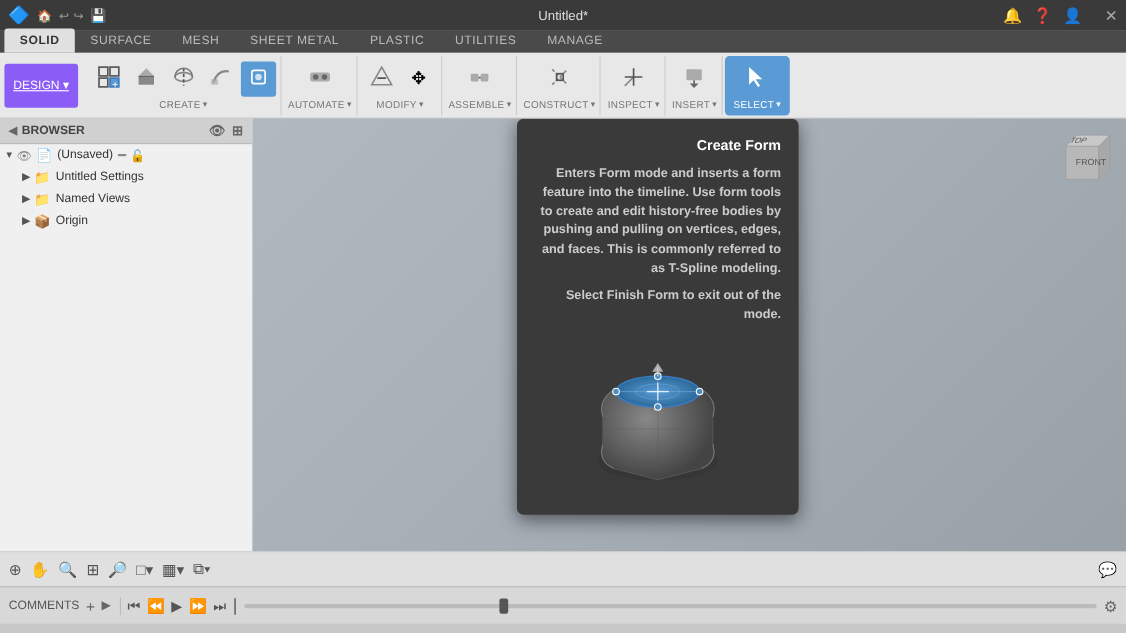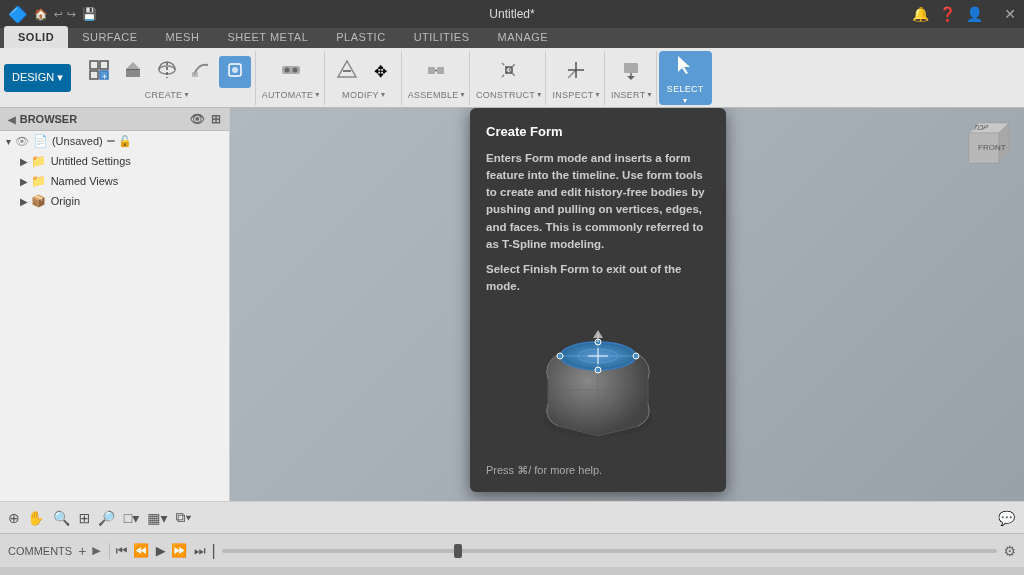--- a/index.html
+++ b/index.html
@@ -92,31 +92,32 @@
       margin-top: 2px;
       display: flex;
       align-items: center;
       gap: 2px;
       text-transform: uppercase;
       letter-spacing: 0.3px;
     }
     .group-label .arrow { font-size: 8px; }
 
     .design-btn {
-      background: #0369a1;
+      background: #8b5cf6;
       color: white;
       border-radius: 3px;
       padding: 4px 8px;
       font-size: 11px;
       cursor: pointer;
       display: flex;
       align-items: center;
       gap: 4px;
-      height: 28px;
+      height: 40px;
       margin-right: 6px;
+      text-decoration: underline;
     }
 
     
     #main {
       display: flex;
       height: calc(575px - 28px - 28px - 60px - 32px - 34px);
     }
 
     
     #browser {
@@ -170,20 +171,21 @@
       top: 0px;
       width: 256px;
       background: #3a3a3a;
       color: #e0e0e0;
       border-radius: 6px;
       padding: 14px 16px;
       font-size: 11.5px;
       line-height: 1.5;
       box-shadow: 0 4px 16px rgba(0,0,0,0.5);
       z-index: 100;
+      text-align: right;
     }
     #tooltip h3 {
       font-size: 13px;
       color: white;
       margin-bottom: 8px;
       font-weight: 600;
     }
     #tooltip p { margin-bottom: 8px; color: #ccc; font-weight: bold; }
     #tooltip .help-text { color: #aaa; font-size: 11px; margin-top: 8px; }
 
@@ -434,21 +436,21 @@
   </div>
 
   <div class="toolbar-group" style="background:#5b9bd5;border-radius:4px;padding:0 8px;">
     <div class="toolbar-btn" style="background:transparent;color:white;">
       <span class="btn-icon">
         <svg width="22" height="22" viewBox="0 0 22 22">
             <polygon points="4,2 4,18 8,14 12,20 14,19 10,13 16,13" fill="white"></polygon>
           </svg>
       </span>
     </div>
-    <div class="group-label" style="color:white;flex-direction:column;">
+    <div class="group-label" style="color:white;">
       <span>SELECT</span>
         <span class="arrow">▾</span>
     </div>
   </div>
 </div>
 
 <div id="main" style="position:relative;display:flex;height:calc(575px - 28px - 28px - 60px - 34px - 32px);">
 
   <div id="browser">
     <div id="browser-header">
@@ -535,21 +537,20 @@
 
           <path d="M 45 75 Q 40 60 55 50" fill="none" stroke="#aaa" stroke-width="0.8" opacity="0.5"></path>
           <path d="M 145 75 Q 150 60 135 50" fill="none" stroke="#aaa" stroke-width="0.8" opacity="0.5"></path>
           <path d="M 45 100 Q 40 115 55 122" fill="none" stroke="#aaa" stroke-width="0.8" opacity="0.5"></path>
           <path d="M 145 100 Q 150 115 135 122" fill="none" stroke="#aaa" stroke-width="0.8" opacity="0.5"></path>
 
           <polygon points="95,26 90,34 100,34" fill="#ccc" opacity="0.8"></polygon>
           <line x1="95" y1="30" x2="95" y2="38" stroke="#ccc" stroke-width="1.5" opacity="0.8"></line>
         </svg>
       </div>
-      <div class="help-text">Press ⌘/ for more help.</div>
     </div>
 
     <div id="viewcube">
       <svg width="60" height="60" viewBox="0 0 60 60">
         <defs>
           <linearGradient id="cubeGrad" x1="0%" y1="0%" x2="100%" y2="100%">
             <stop offset="0%" stop-color="#d0d0d0"></stop>
             <stop offset="100%" stop-color="#a0a0a0"></stop>
           </linearGradient>
         </defs>

